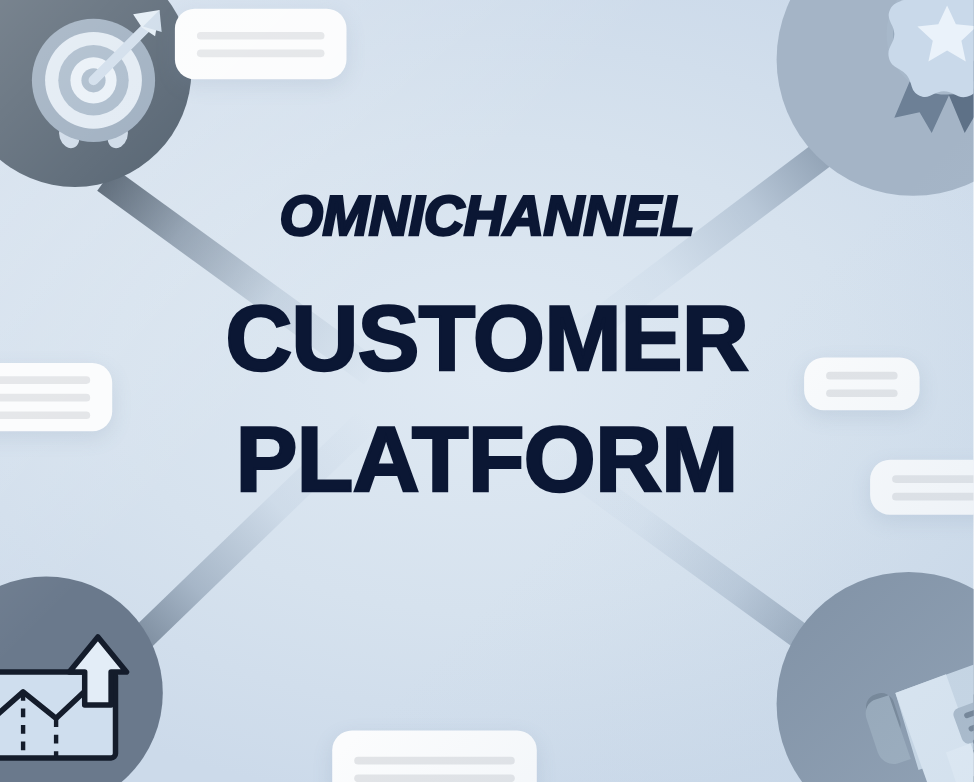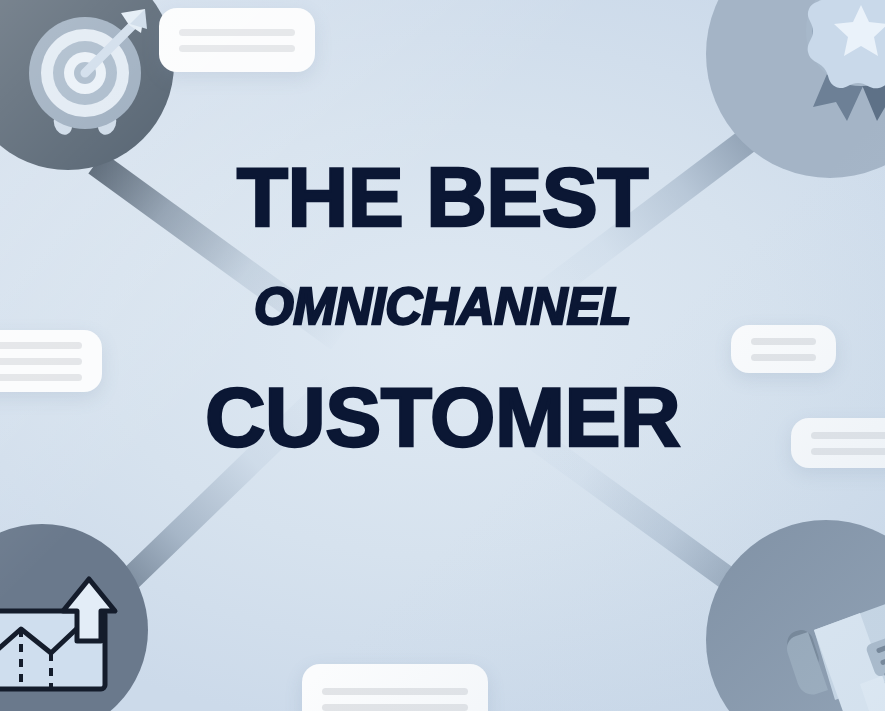--- a/index.html
+++ b/index.html
@@ -218,18 +218,18 @@
   </div>
 
   <div class="card card-bottom">
     <div class="ln"></div>
     <div class="ln"></div>
   </div>
 
   <div class="sheen"></div>
 
   <h1 class="headline">
-    <span class="hl-line hl-1">THE BEST</span>
     <span class="hl-line hl-2">OMNICHANNEL</span>
     <span class="hl-line hl-3">CUSTOMER</span>
+    <span class="hl-line hl-5">PLATFORM</span>
   </h1>
 
 </div>
 
 </body></html>

